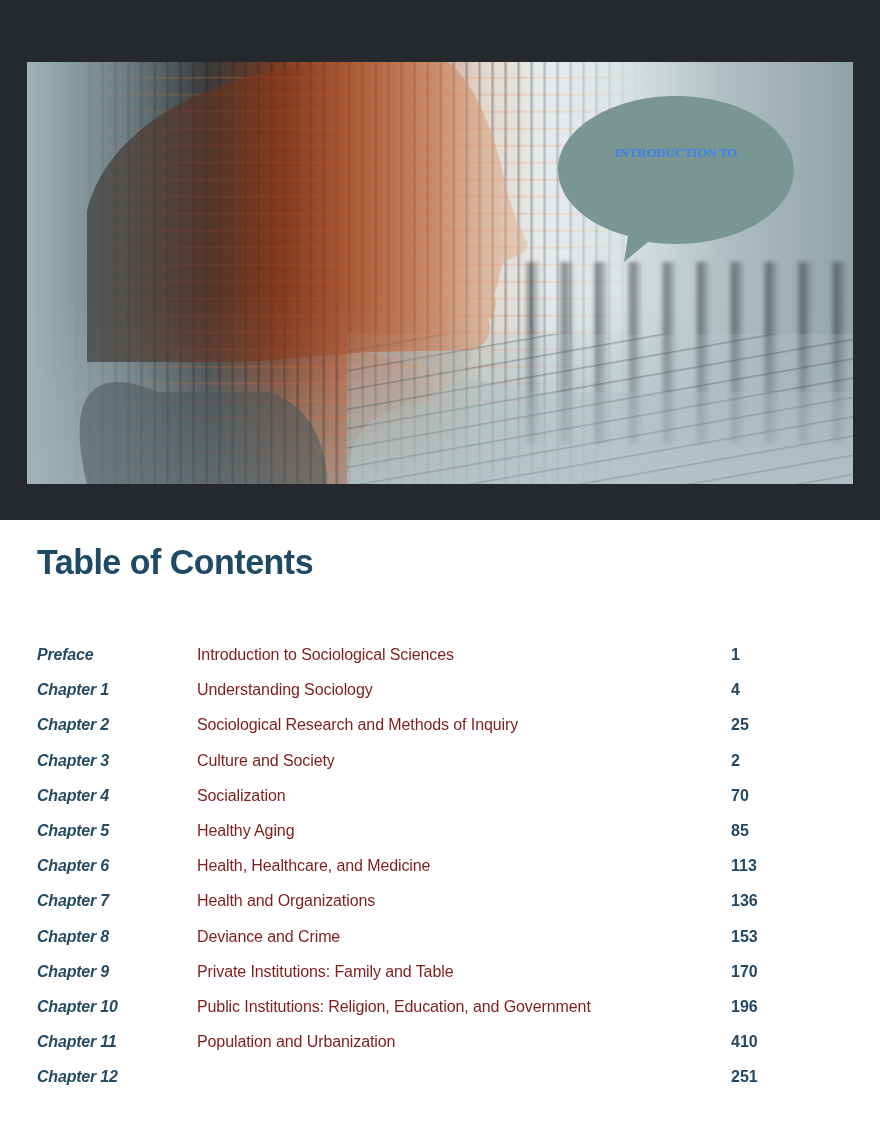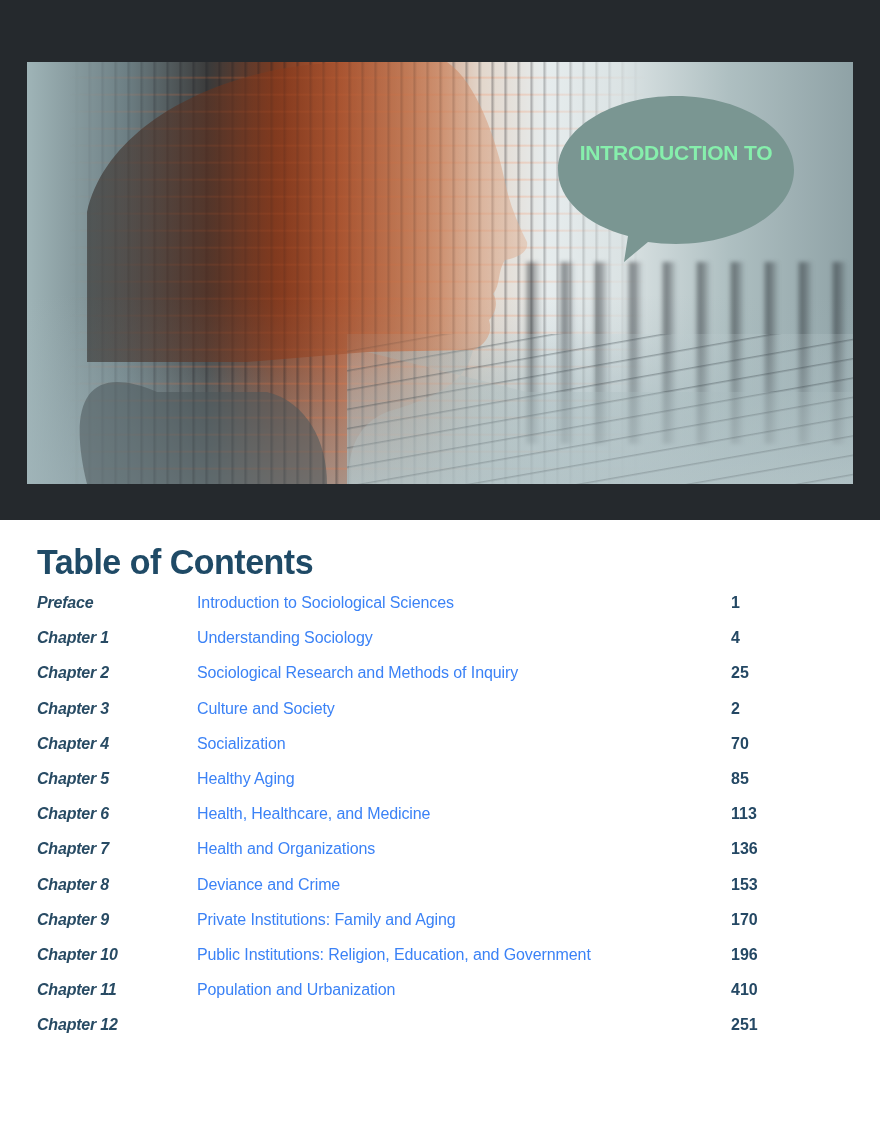--- a/index.html
+++ b/index.html
@@ -37,41 +37,42 @@
       repeating-linear-gradient(170deg, rgba(60,70,75,0) 0px, rgba(60,70,75,0) 16px, rgba(60,70,75,0.35) 17px, rgba(60,70,75,0) 19px),
       linear-gradient(180deg, rgba(190,205,208,0.2), rgba(170,188,192,0.8));
   }
   .photo svg.head { position: absolute; left: 0; top: 0; }
   .bubble {
     position: absolute; left: 558px; top: 96px; width: 236px; height: 148px;
   }
   .bubble svg { position: absolute; left: 0; top: 0; overflow: visible; }
   .bubble .text {
     position: absolute; left: 0; top: 46px; width: 236px; text-align: center;
-    color: #86efac; font-size: 21px; font-weight: bold; line-height: 22px;
+    color: #3b82f6; font-size: 13px; font-weight: bold; line-height: 22px;
     letter-spacing: -0.2px;
+    font-family: Liberation Serif, serif;
   }
   .toc-title {
     position: absolute; left: 37px; top: 542px; margin: 0;
     font-family: "Liberation Sans", sans-serif; font-weight: bold;
     font-size: 34px; color: #1f4a66; letter-spacing: -0.5px;
     transform: scaleY(1.05);
   }
   .toc {
-    position: absolute; left: 37px; top: 586px; width: 800px; text-align: center;
+    position: absolute; left: 37px; top: 638px; width: 800px; text-align: center;
   }
   .toc-row {
     position: relative; height: 35.2px; color: #2a4a63; font-size: 16px;
   }
   .toc-row .label {
     position: absolute; left: 0; top: 8px; font-style: italic; font-weight: bold;
     color: #284b64; letter-spacing: -0.2px;
   }
   .toc-row .title {
-    position: absolute; left: 160px; top: 8px; color: #3b82f6; letter-spacing: -0.1px;
+    position: absolute; left: 160px; top: 8px; color: #7f1d1d; letter-spacing: -0.1px;
   }
   .toc-row .page {
     position: absolute; left: 694px; top: 8px; font-weight: bold; color: #244864;
   }
 </style>
 </head>
 <body>
 
 <div class="banner">
   <div class="photo">
@@ -149,21 +150,21 @@
     <span class="title">Health and Organizations</span>
     <span class="page">136</span>
   </div>
   <div class="toc-row">
     <span class="label">Chapter 8</span>
     <span class="title">Deviance and Crime</span>
     <span class="page">153</span>
   </div>
   <div class="toc-row">
     <span class="label">Chapter 9</span>
-    <span class="title">Private Institutions: Family and Aging</span>
+    <span class="title">Private Institutions: Family and Table</span>
     <span class="page">170</span>
   </div>
   <div class="toc-row">
     <span class="label">Chapter 10</span>
     <span class="title">Public Institutions: Religion, Education, and Government</span>
     <span class="page">196</span>
   </div>
   <div class="toc-row">
     <span class="label">Chapter 11</span>
     <span class="title">Population and Urbanization</span>

